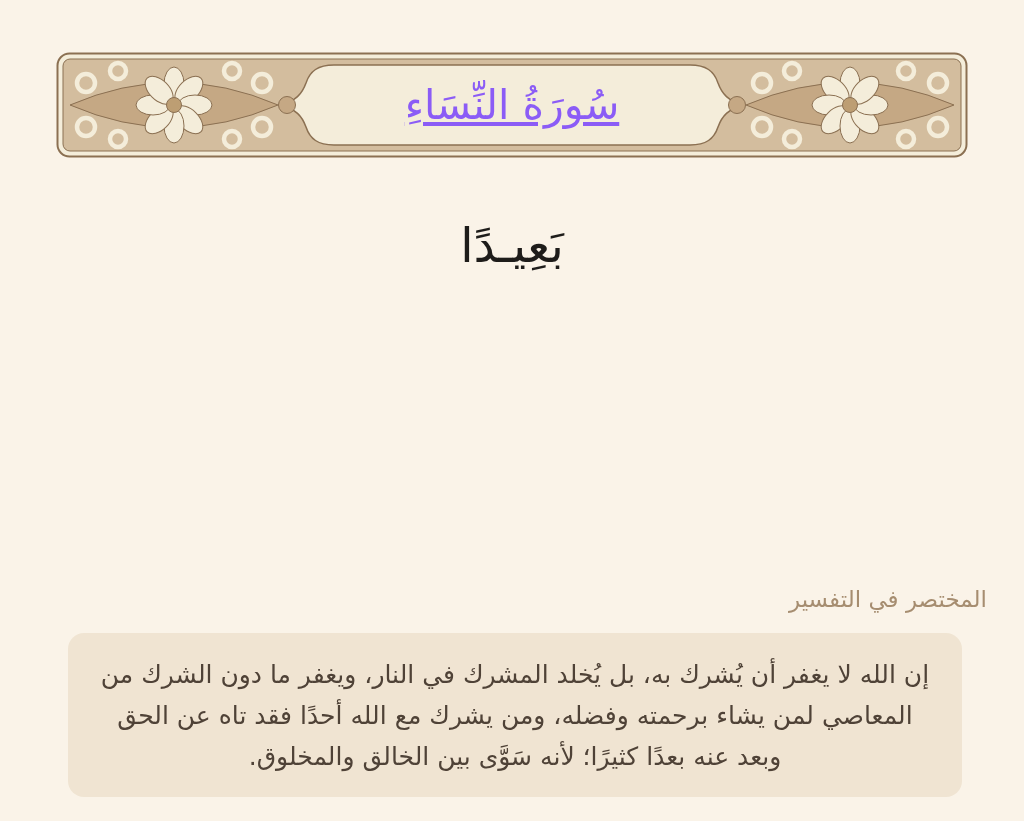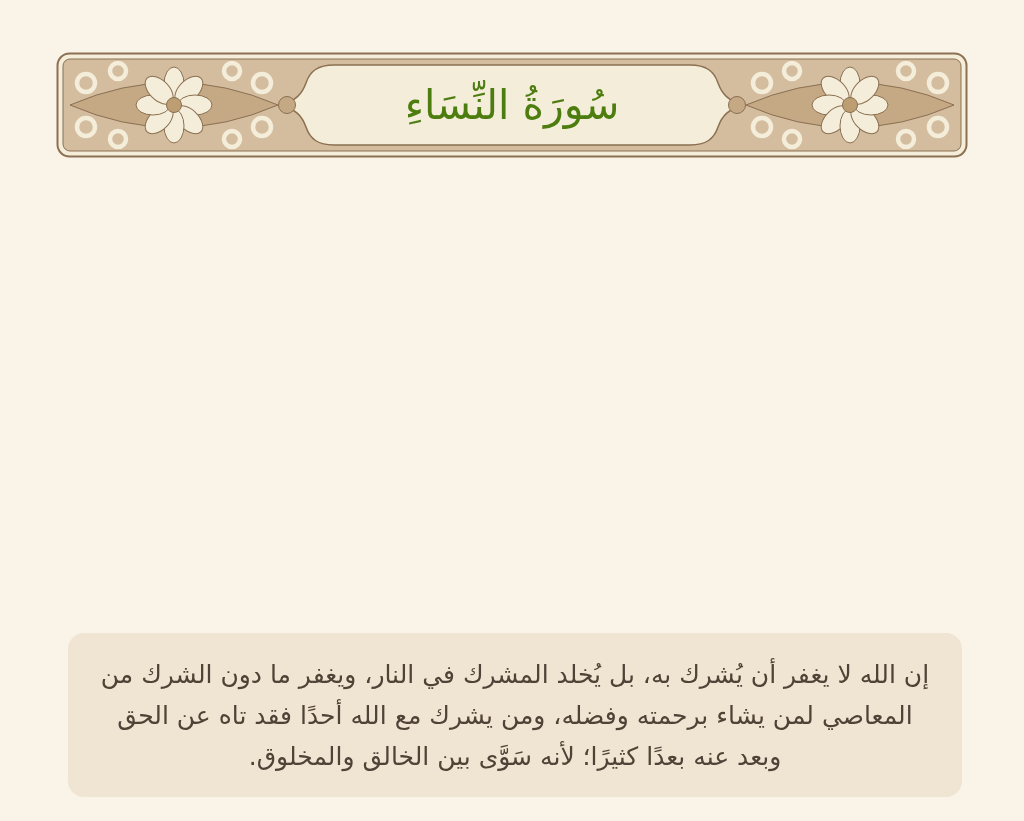--- a/index.html
+++ b/index.html
@@ -29,23 +29,24 @@
   .surah-title {
     position: absolute;
     left: 0;
     top: 2px;
     width: 100%;
     height: 102px;
     display: flex;
     align-items: center;
     justify-content: center;
     font-size: 41px;
-    color: #4d7c0f;
+    color: #8b5cf6;
     letter-spacing: 0;
     pointer-events: none;
+    text-decoration: underline;
   }
 
   
   .verse {
     position: absolute;
     left: 0;
     top: 188px;
     width: 1024px;
     text-align: center;
     color: #1e1c1a;
@@ -172,21 +173,23 @@
                C 246,64 240,57 224,53 Z" fill="#f4edda" stroke="#8b7052" stroke-width="1.5"></path>
 
       <circle cx="231" cy="53" r="8.5" fill="#c5a884" stroke="#8b7052" stroke-width="1"></circle>
       <circle cx="681" cy="53" r="8.5" fill="#c5a884" stroke="#8b7052" stroke-width="1"></circle>
     </svg>
     <div class="surah-title">سُورَةُ النِّسَاءِ</div>
   </div>
 
   <div class="verse">
     <div class="vline last">
+      <span>بَعِيـدًا</span>
     </div>
   </div>
 
+  <div class="tafsir-label">المختصر في التفسير</div>
 
   <div class="tafsir-box">
     <p class="tafsir-text">إن الله لا يغفر أن يُشرك به، بل يُخلد المشرك في النار، ويغفر ما دون الشرك من المعاصي لمن يشاء برحمته وفضله، ومن يشرك مع الله أحدًا فقد تاه عن الحق وبعد عنه بعدًا كثيرًا؛ لأنه سَوَّى بين الخالق والمخلوق.</p>
   </div>
 
 </div>
 
 </body></html>

